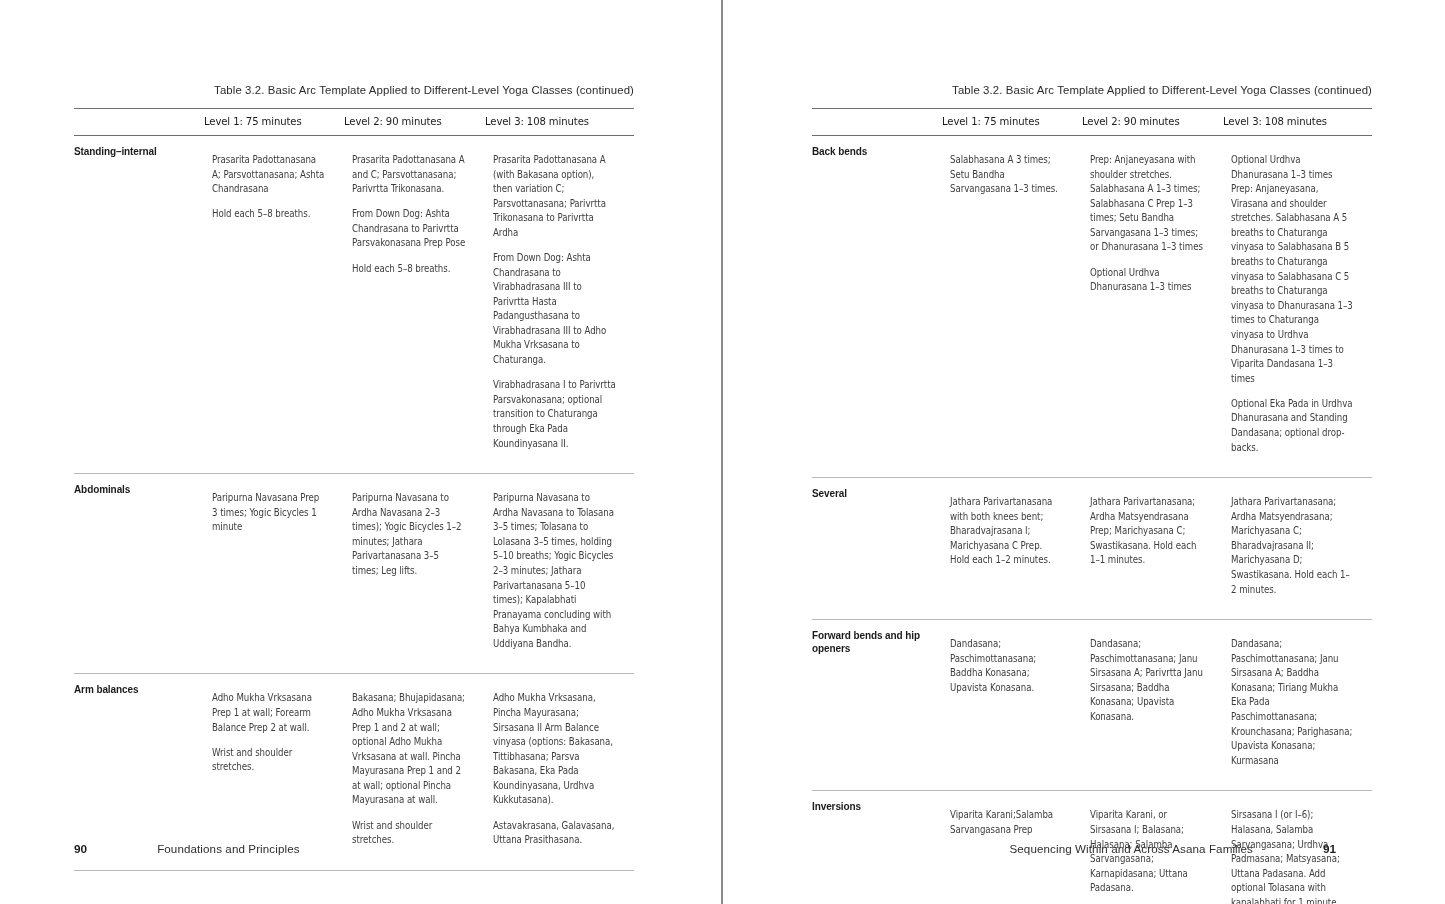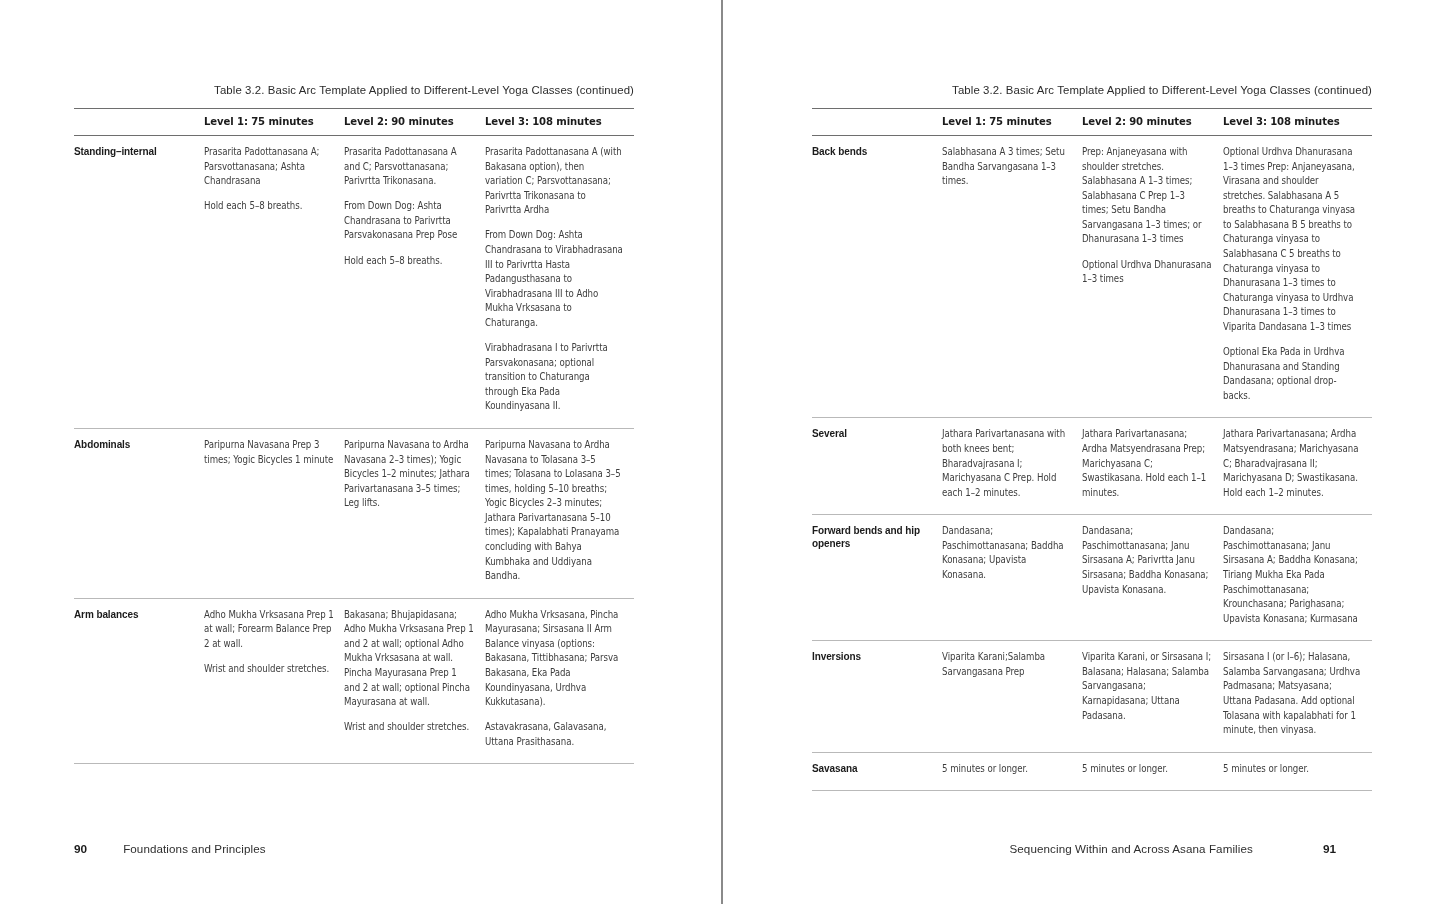--- a/index.html
+++ b/index.html
@@ -65,21 +65,21 @@
   table.arc col.c0 { width: 130px; }
   table.arc col.c1 { width: 140px; }
   table.arc col.c2 { width: 141px; }
   table.arc col.c3 { width: 149px; }
 
   table.arc thead th {
     text-align: left;
     vertical-align: bottom;
     font-family: "DejaVu Sans Condensed", "Liberation Sans Narrow", "Liberation Sans", sans-serif;
     font-size: 11.2px;
-    font-weight: 700;
+    font-weight: 400;
     color: #1b1b1b;
     padding: 6px 8px 7px 0;
     border-top: 1.4px solid #6e6e6e;
     border-bottom: 1.4px solid #6e6e6e;
     letter-spacing: -0.1px;
     white-space: nowrap;
   }
   table.arc thead th.blank { border-top-color: #6e6e6e; }
 
   table.arc tbody td {
@@ -100,21 +100,21 @@
     letter-spacing: -0.1px;
   }
   td.cell {
     font-family: "DejaVu Sans Condensed", "Liberation Sans Narrow", "Liberation Sans", sans-serif;
     font-size: 9.6px;
     font-weight: 400;
     color: #3d3d3d;
     line-height: 1.52;
     letter-spacing: -0.05px;
   }
-  td.cell p { margin: 0; }
+  td.cell p { margin: 8px; }
   td.cell p.gap { margin-top: 1.1em; }
 
   
   .footer {
     position: absolute;
     bottom: 48px;
     font-family: "Liberation Sans", sans-serif;
     font-size: 11.6px;
     color: #2e2e2e;
     display: flex;
@@ -126,21 +126,21 @@
   .folio {
     font-weight: 700;
     font-size: 11.8px;
     color: #1b1b1b;
   }
   .running-head {
     font-weight: 400;
     letter-spacing: 0.1px;
     color: #2e2e2e;
   }
-  .page.left .running-head  { margin-left: 36px; }
+  .page.left .running-head  { margin-left: 70px; }
   .page.right .folio        { margin-left: 70px; }
 </style>
 </head>
 <body>
 
 <div class="spread">
 
   <div class="page left">
     <div class="table-wrap">
       <div class="table-caption">Table 3.2. Basic Arc Template Applied to Different-Level Yoga Classes (continued)</div>

